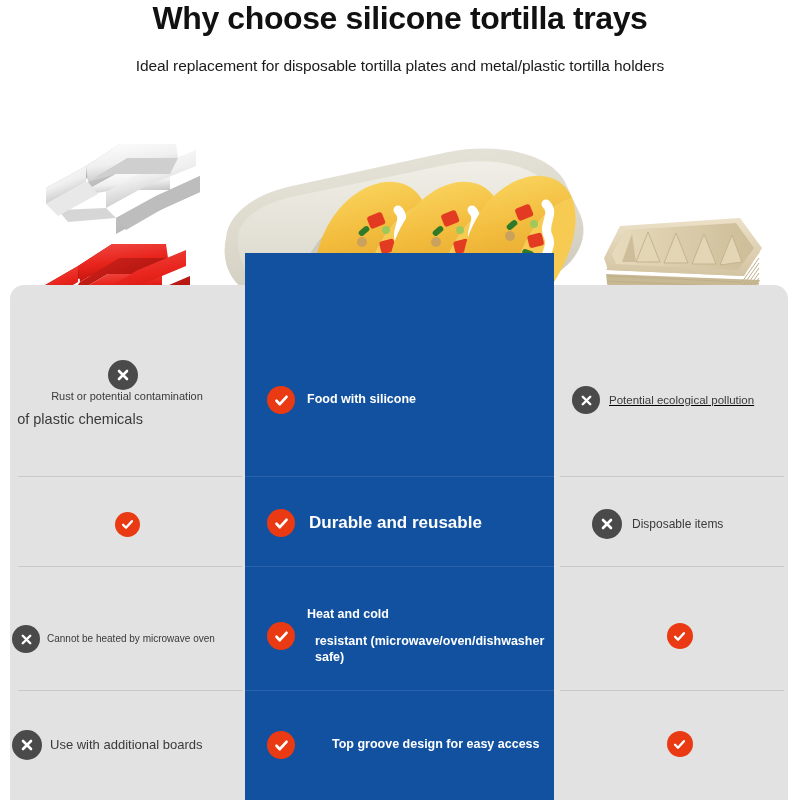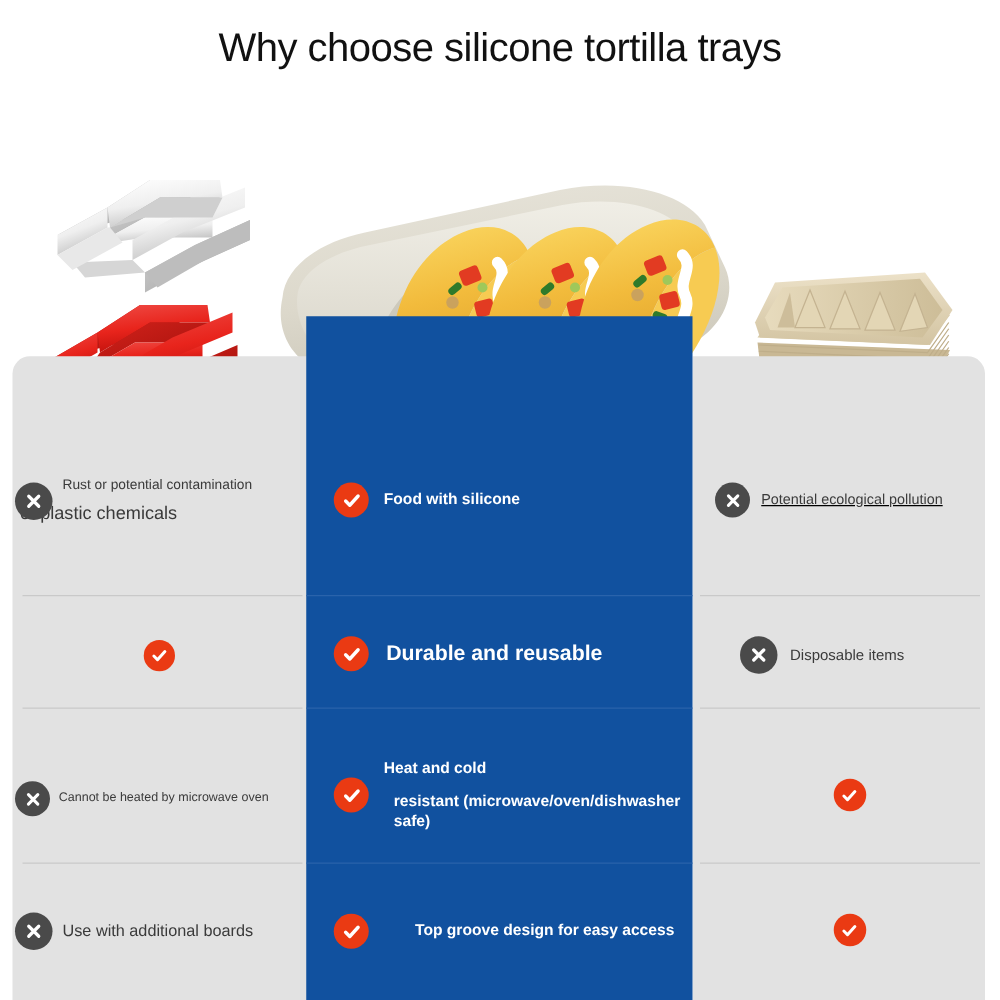--- a/index.html
+++ b/index.html
@@ -8,22 +8,22 @@
     background:#ffffff;
     font-family:"Liberation Sans", sans-serif;
     overflow:hidden;
     position:relative;
   }
   .page{position:absolute;inset:0;}
 
   
   .header{position:absolute;left:0;top:0;width:800px;text-align:center;}
   .title{
-    font-size:32px;font-weight:400;color:#111111;
-    letter-spacing:-0.4px;margin:0;padding-top:20px;
+    font-size:32px;font-weight:700;color:#111111;
+    letter-spacing:-0.4px;margin:0;
   }
   .subtitle{
     font-size:15.5px;font-weight:400;color:#1b1b1b;
     margin:0;padding-top:20px;letter-spacing:-0.1px;
   }
 
   
   .products{position:absolute;left:0;top:118px;width:800px;height:230px;}
 
   
@@ -65,20 +65,21 @@
 
   .two-line{display:flex;flex-direction:column;}
 </style>
 </head>
 <body>
 
 <div class="page">
 
   <div class="header">
     <h1 class="title">Why choose silicone tortilla trays</h1>
+    <p class="subtitle">Ideal replacement for disposable tortilla plates and metal/plastic tortilla holders</p>
   </div>
 
   <div class="products">
 
     <div class="holder-left">
       <svg width="200" height="180" viewBox="0 0 200 180">
         <defs>
           <linearGradient id="steel1" x1="0" y1="0" x2="0.4" y2="1">
             <stop offset="0%" stop-color="#ffffff"></stop>
               <stop offset="55%" stop-color="#efefef"></stop>
@@ -301,21 +302,21 @@
   <div class="divider" style="left:18px;top:476px;width:224px;"></div>
   <div class="divider" style="left:18px;top:566px;width:224px;"></div>
   <div class="divider" style="left:18px;top:690px;width:224px;"></div>
   <div class="divider" style="left:560px;top:476px;width:224px;"></div>
   <div class="divider" style="left:560px;top:566px;width:224px;"></div>
   <div class="divider" style="left:560px;top:690px;width:224px;"></div>
   <div class="divider mid" style="left:245px;top:476px;width:309px;"></div>
   <div class="divider mid" style="left:245px;top:566px;width:309px;"></div>
   <div class="divider mid" style="left:245px;top:690px;width:309px;"></div>
 
-  <div class="cell" style="left:12px;top:372px;width:230px;height:58px;">
+  <div class="cell" style="left:12px;top:360px;width:230px;height:58px;flex-direction:column;">
     <div class="ic ic-x" style="width:30px;height:30px;margin-right:8px;">
       <svg width="16" height="16" viewBox="0 0 16 16">
           <path d="M4 4 L12 12 M12 4 L4 12" stroke="#ffffff" stroke-width="2.6" stroke-linecap="round"></path>
         </svg>
     </div>
     <div class="two-line">
       <span class="txt" style="font-size:11px;margin-bottom:6px;">Rust or potential contamination</span>
       <span class="txt" style="font-size:14.5px;margin-left:-34px;">of plastic chemicals</span>
     </div>
   </div>

